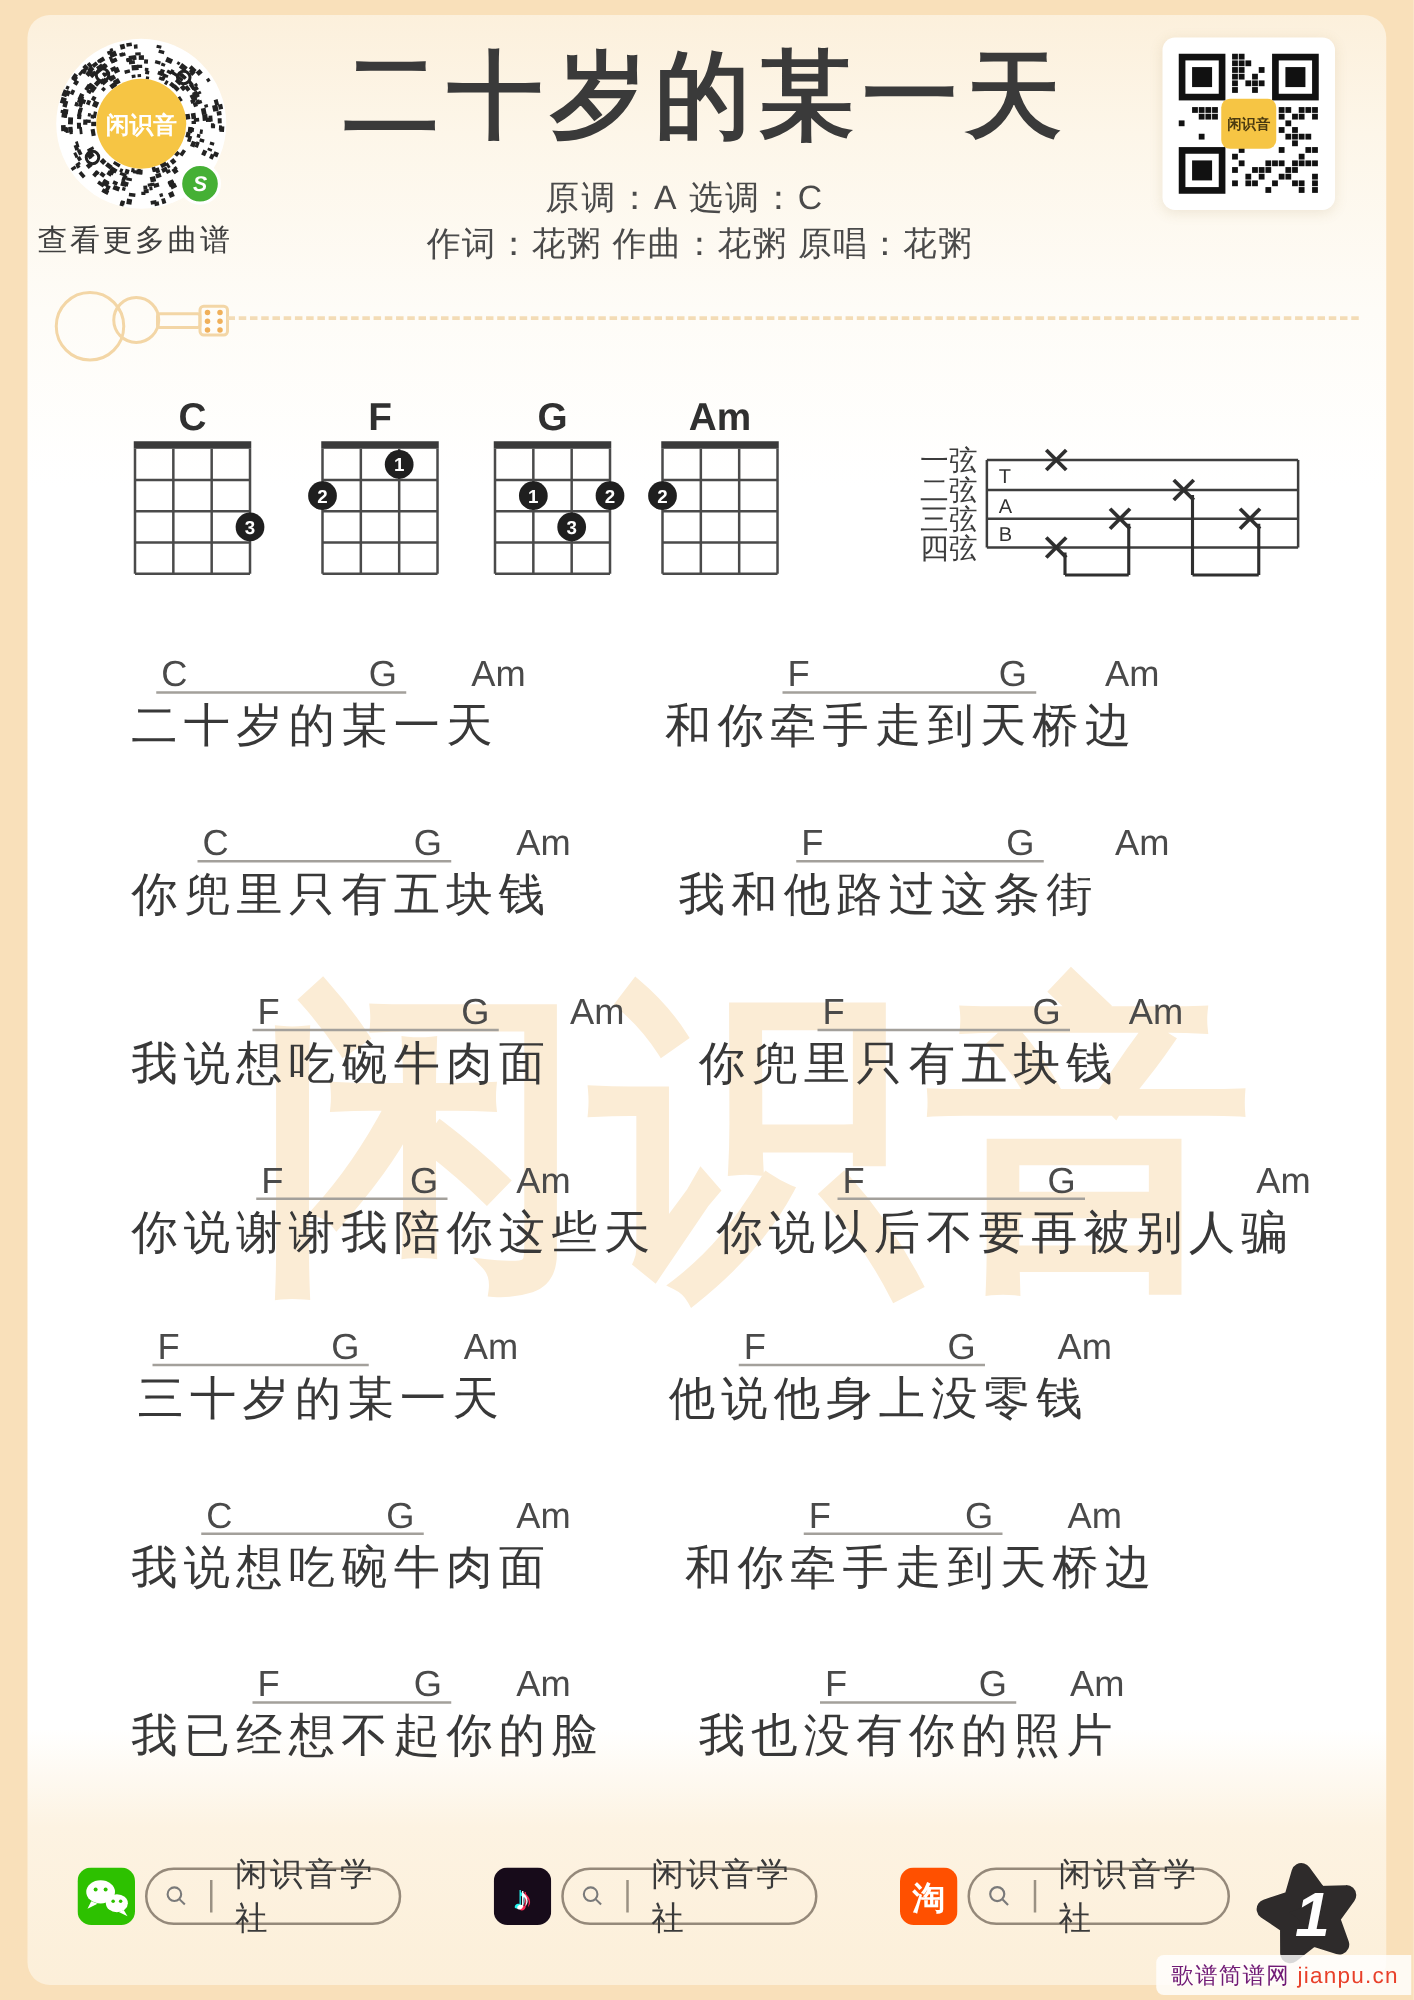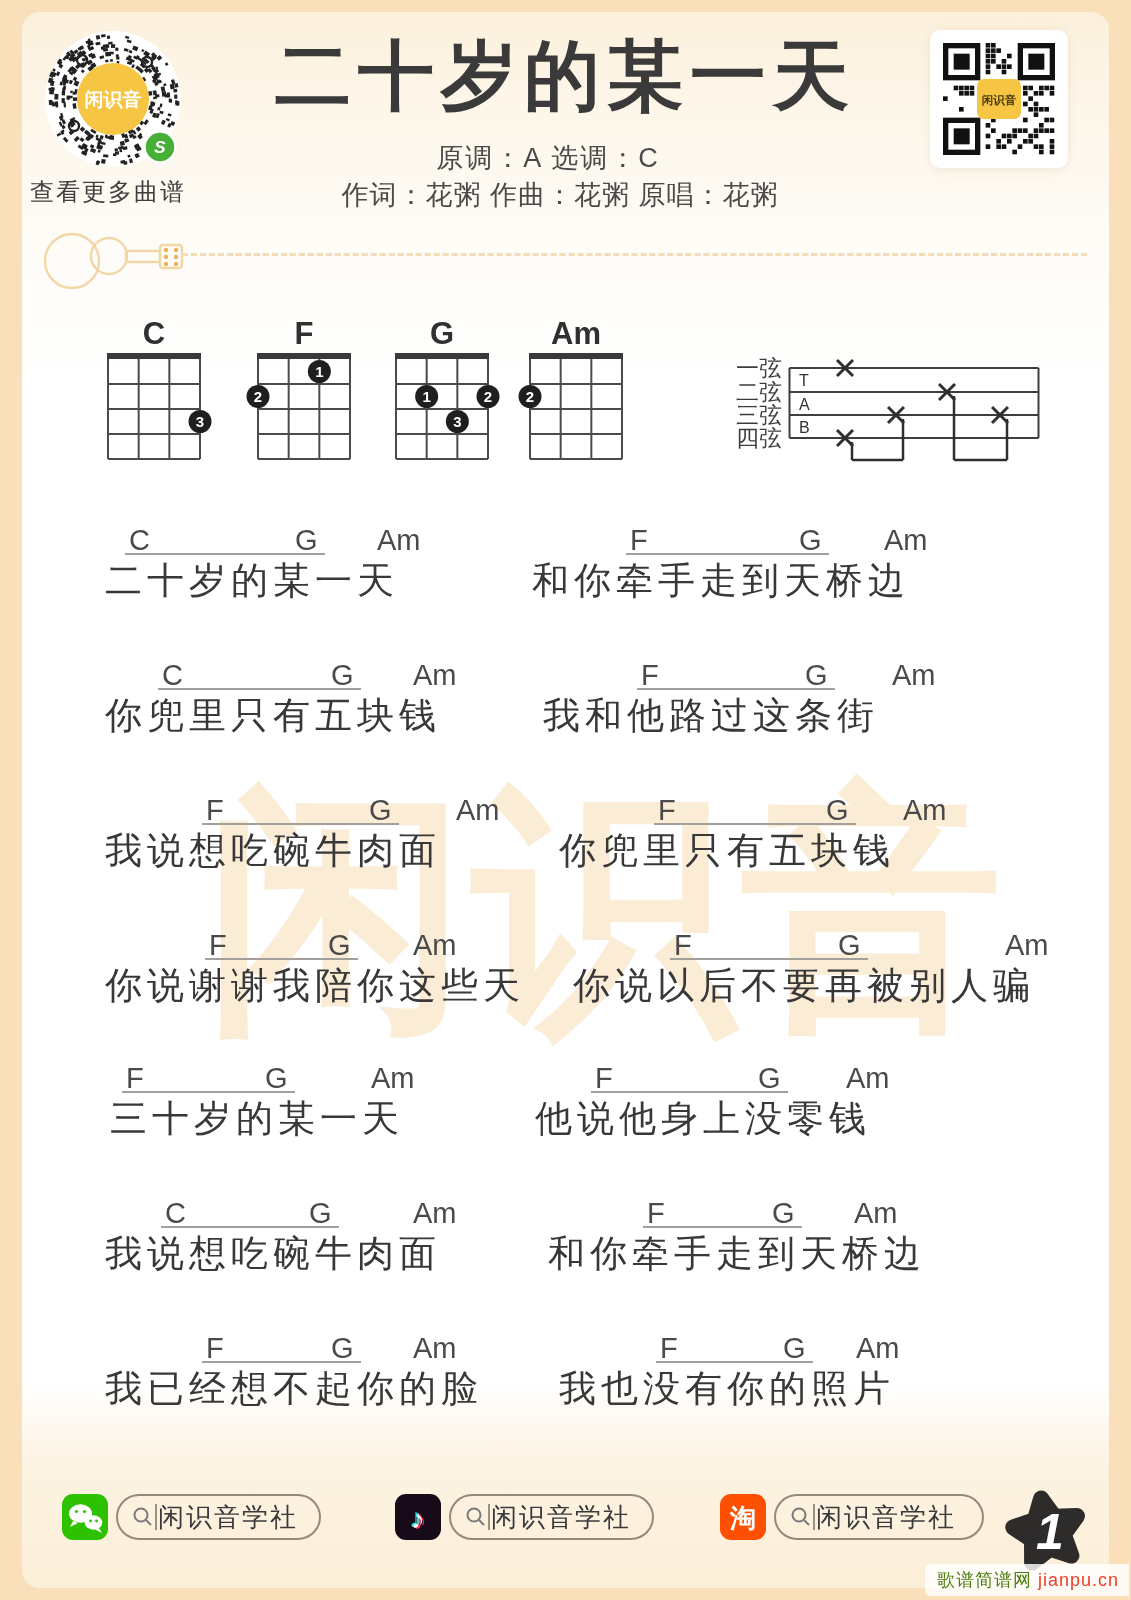--- a/index.html
+++ b/index.html
@@ -24,26 +24,26 @@
   .chord-name{position:absolute;width:92px;text-align:center;font-size:31px;font-weight:bold;color:#303030;}
   .tab-label{position:absolute;width:64px;text-align:right;font-size:23px;color:#3c3c3c;}
   
   .phrase{position:absolute;white-space:nowrap;}
   .phrase .lyr{position:absolute;top:32px;left:0;font-size:37px;color:#383838;letter-spacing:5px;}
   .phrase .chd{position:absolute;top:0;font-size:29px;color:#4a4a4a;}
   .phrase .ul{position:absolute;top:29px;height:0;border-top:2px solid #a3a09b;}
   
   .icon-badge{position:absolute;top:1494px;width:46px;height:46px;}
   .pill{position:absolute;top:1494px;height:46px;border:2px solid #95897a;border-radius:25px;
-        display:flex;align-items:center;gap:1px;padding:16px 14px;box-sizing:border-box;background:transparent;}
+        display:flex;align-items:center;gap:18px;padding:16px 14px;box-sizing:border-box;background:transparent;}
   .pill .q{font-size:26px;color:#3a3a3a;letter-spacing:2px;}
   .pill .div{width:2px;height:26px;background:#9a9183;}
   .site-strip{position:absolute;right:2px;bottom:4px;background:rgba(255,255,255,.82);
               padding:4px 10px 4px 12px;border-radius:6px 0 0 6px;font-size:18px;letter-spacing:1px;}
-  .site-strip .nm{color:#4d7c0f;}
+  .site-strip .nm{color:#701a75;}
   .site-strip .dm{color:#e8402a;}
 </style>
 </head>
 <body>
 
 <div class="stage">
   <div class="card"></div>
   <div class="watermark">闲识音</div>
 
   <svg class="abs z" id="qr-left" style="left:44px;top:30px" width="138" height="138" viewBox="0 0 138 138">

